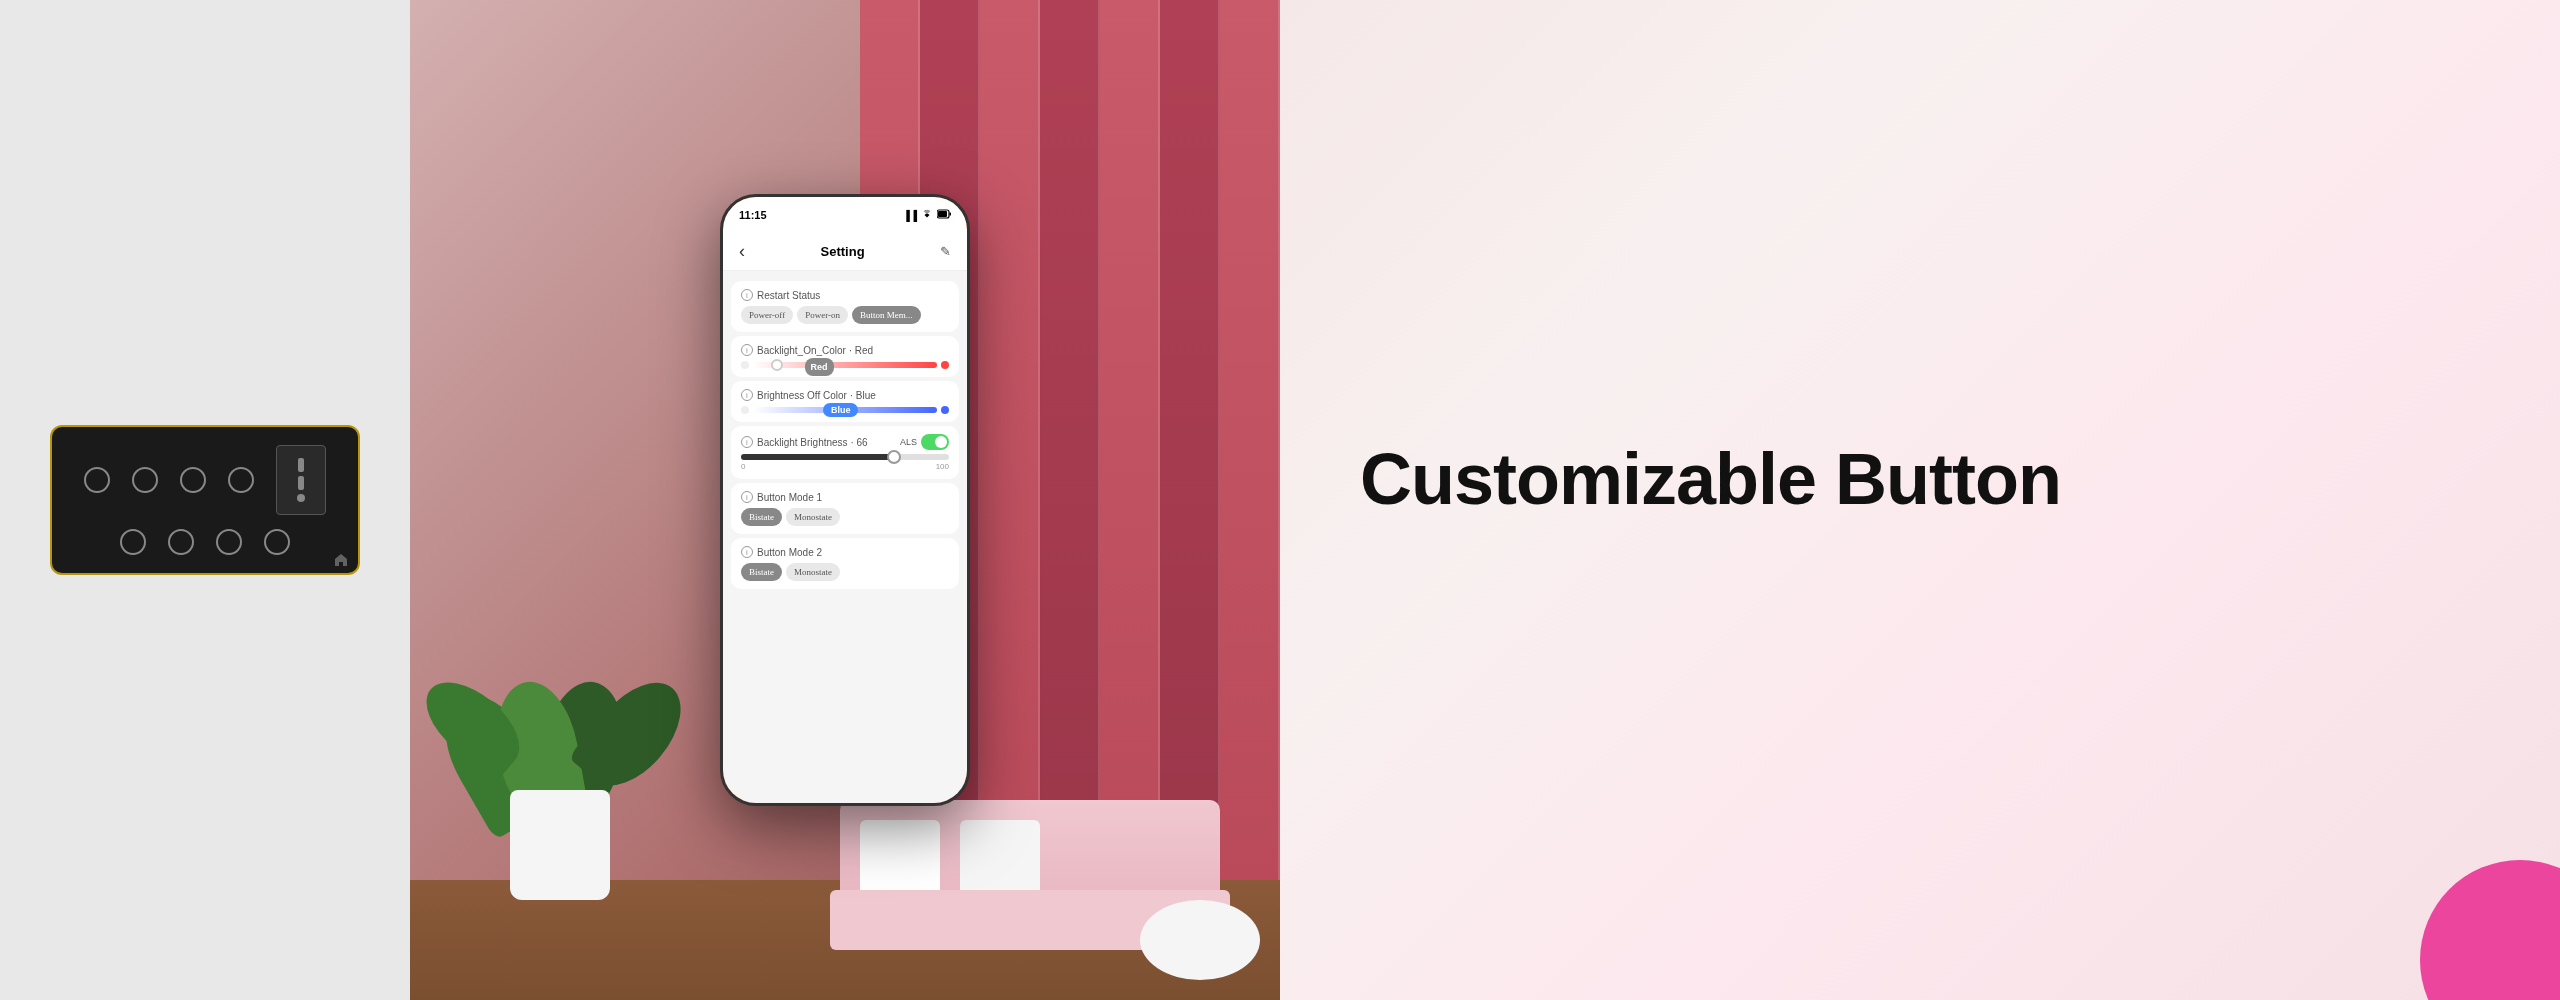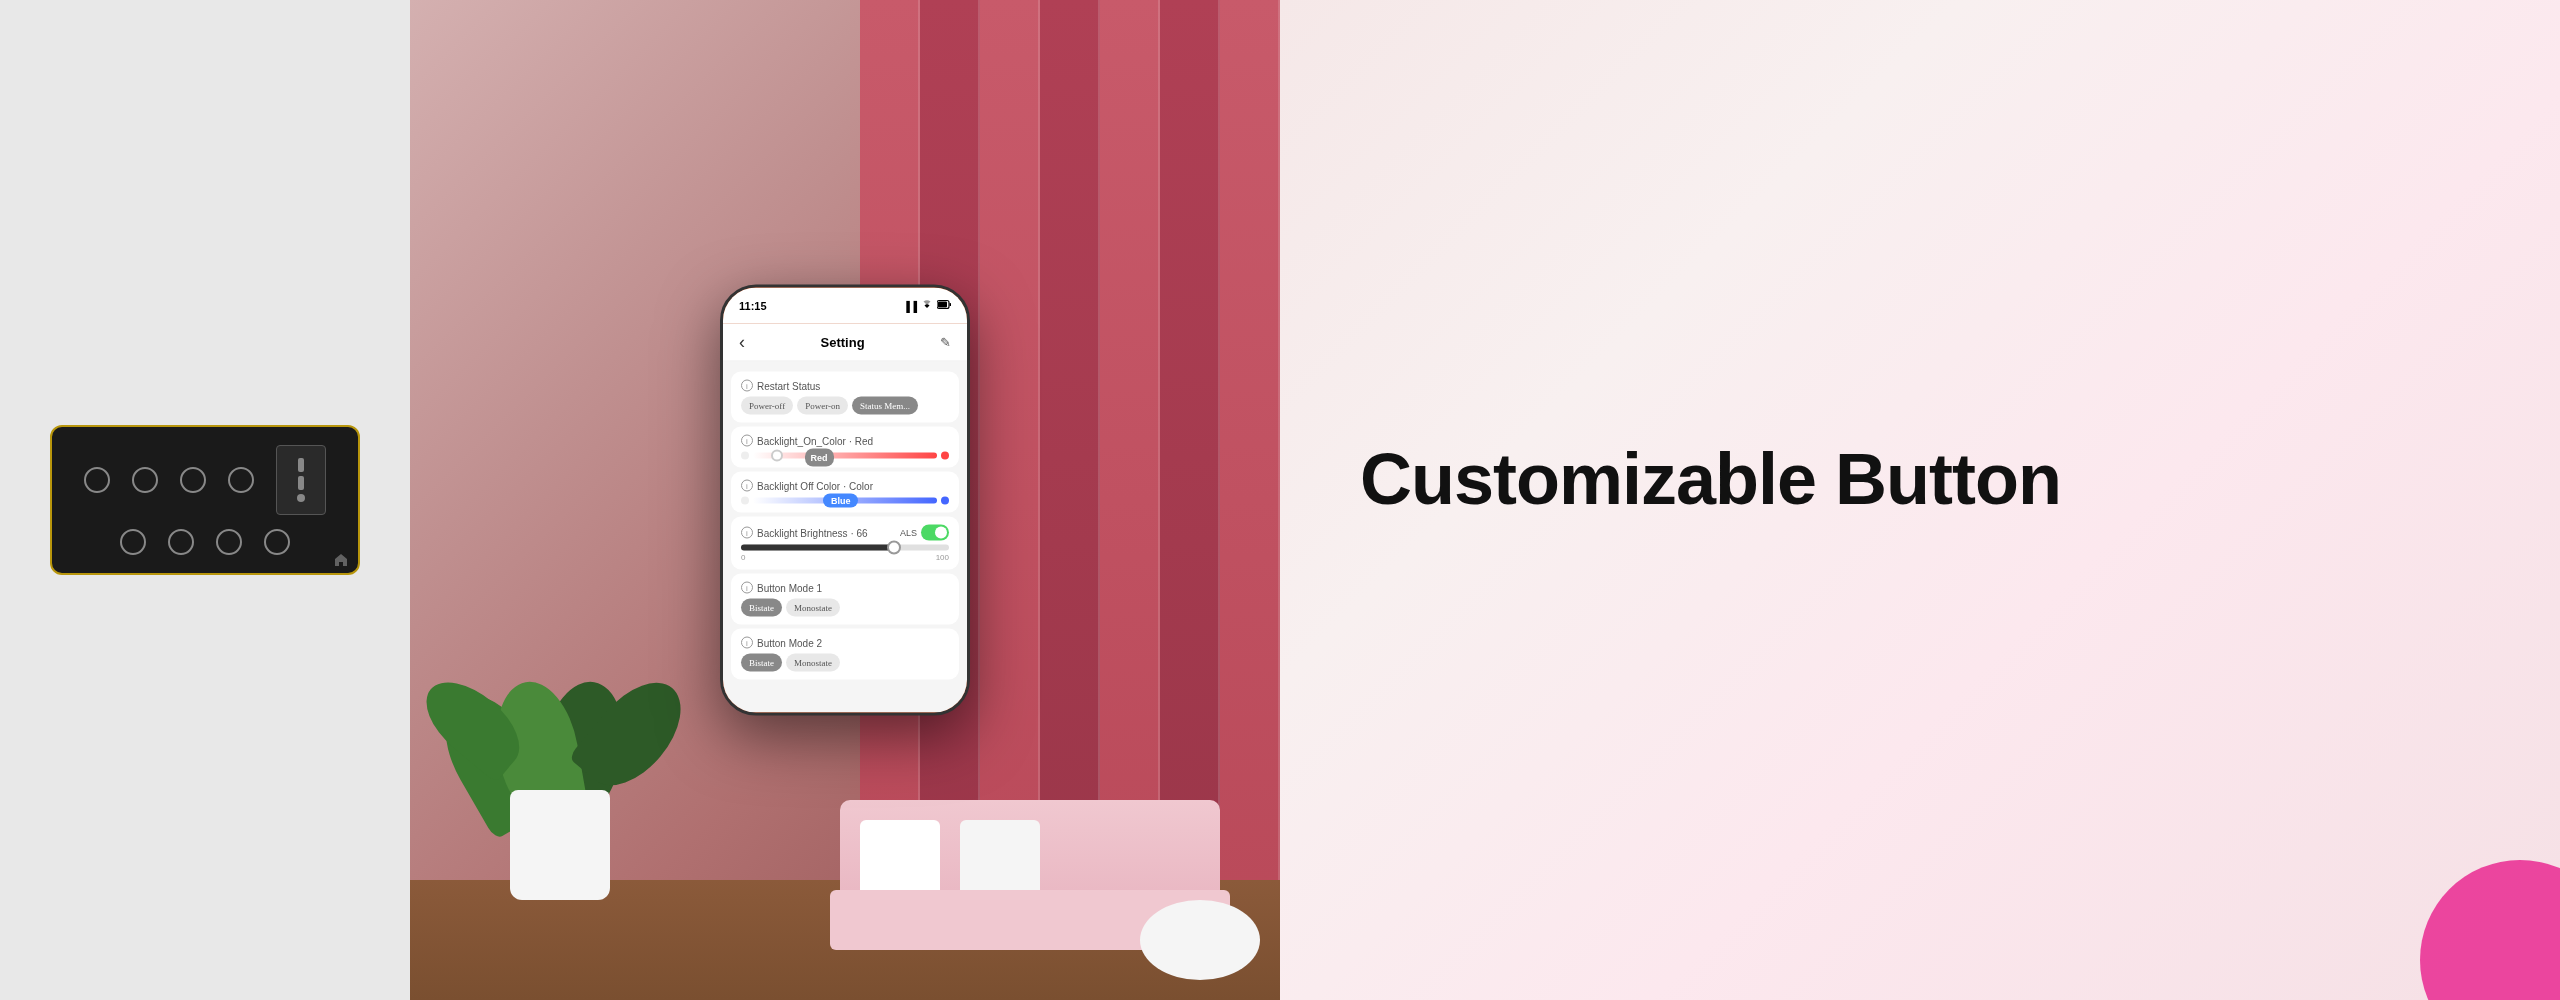--- a/index.html
+++ b/index.html
@@ -239,21 +239,21 @@
     .leaf:nth-child(4) { left: 5px; bottom: 60px; transform: rotate(-50deg); background: #3a7a30; width: 60px; height: 110px; }
     .leaf:nth-child(5) { left: 80px; bottom: 40px; transform: rotate(40deg); background: #2d5a27; width: 70px; height: 120px; }
 
     
     .phone-mockup {
       position: absolute;
       left: 50%;
       top: 50%;
       transform: translate(-50%, -50%);
       width: 250px;
-      height: 431px;
+      height: 612px;
       background: #c2410c;
       border-radius: 36px;
       border: 3px solid #333;
       box-shadow: 0 20px 60px rgba(0,0,0,0.5);
       overflow: hidden;
       z-index: 10;
     }
 
     .phone-notch-bar {
       height: 36px;
@@ -608,21 +608,21 @@
       <div class="phone-content">
 
         <div class="setting-section">
           <div class="setting-label">
             <span class="info-icon">i</span>
             <span>Restart Status</span>
           </div>
           <div class="button-group">
             <button class="btn-option">Power-off</button>
             <button class="btn-option">Power-on</button>
-            <button class="btn-option active">Status Mem...</button>
+            <button class="btn-option active">Button Mem...</button>
           </div>
         </div>
 
         <div class="setting-section">
           <div class="setting-label">
             <span class="info-icon">i</span>
             <span>Backlight_On_Color · Red</span>
           </div>
           <div class="color-slider-row">
             <div class="color-dot" style="background:#eee;"></div>
@@ -632,21 +632,21 @@
                 <div style="padding:4px 6px;background:#888;border-radius:8px;font-size:9px;color:#fff;font-weight:600;">Red</div>
               </div>
             </div>
             <div class="color-dot" style="background:#ff4444;"></div>
           </div>
         </div>
 
         <div class="setting-section">
           <div class="setting-label">
             <span class="info-icon">i</span>
-            <span>Backlight Off Color · Color</span>
+            <span>Brightness Off Color · Blue</span>
           </div>
           <div class="color-slider-row">
             <div class="color-dot" style="background:#eee;"></div>
             <div class="color-slider-track blue-track">
               <div class="color-slider-thumb" style="left:42%;"></div>
               <div style="position:absolute;left:38%;top:-4px;">
                 <div style="padding:2px 8px;background:#4488ff;border-radius:8px;font-size:9px;color:#fff;font-weight:600;">Blue</div>
               </div>
             </div>
             <div class="color-dot" style="background:#4466ff;"></div>

